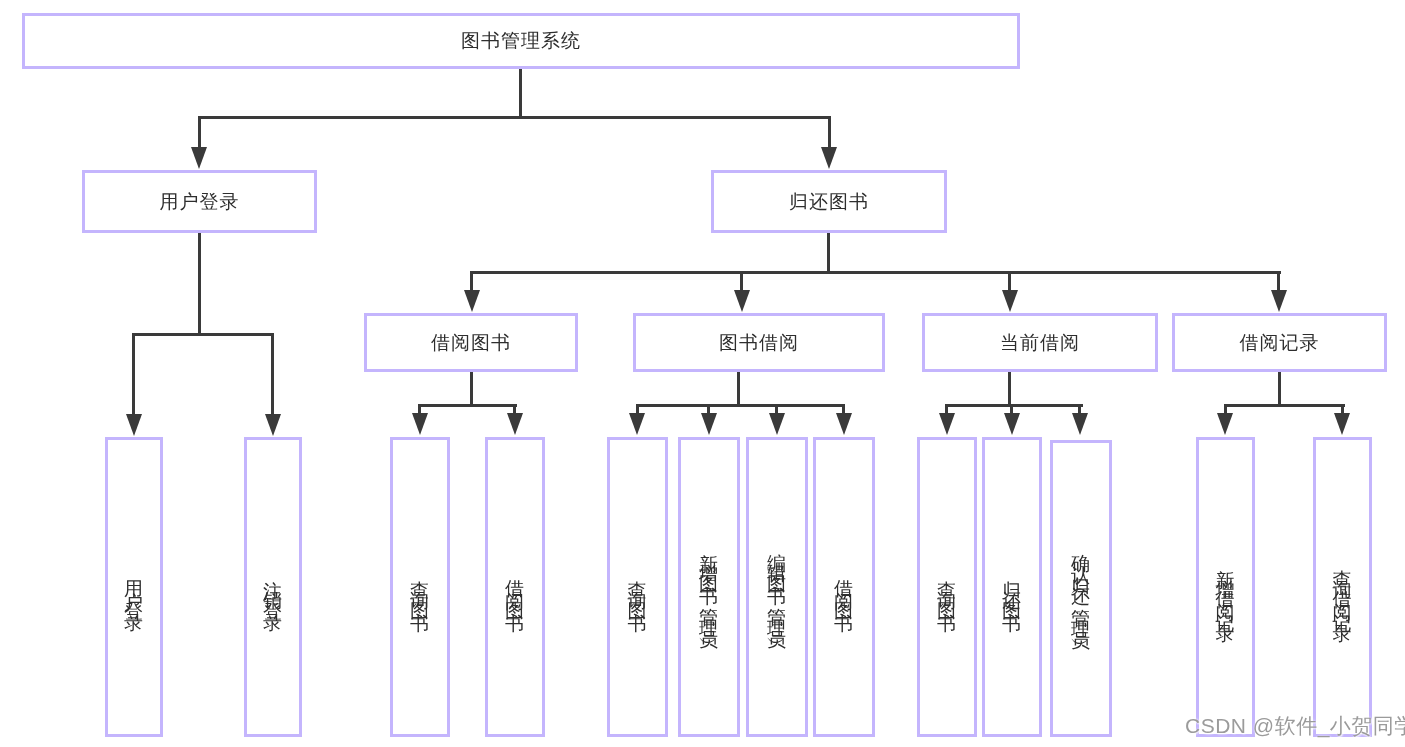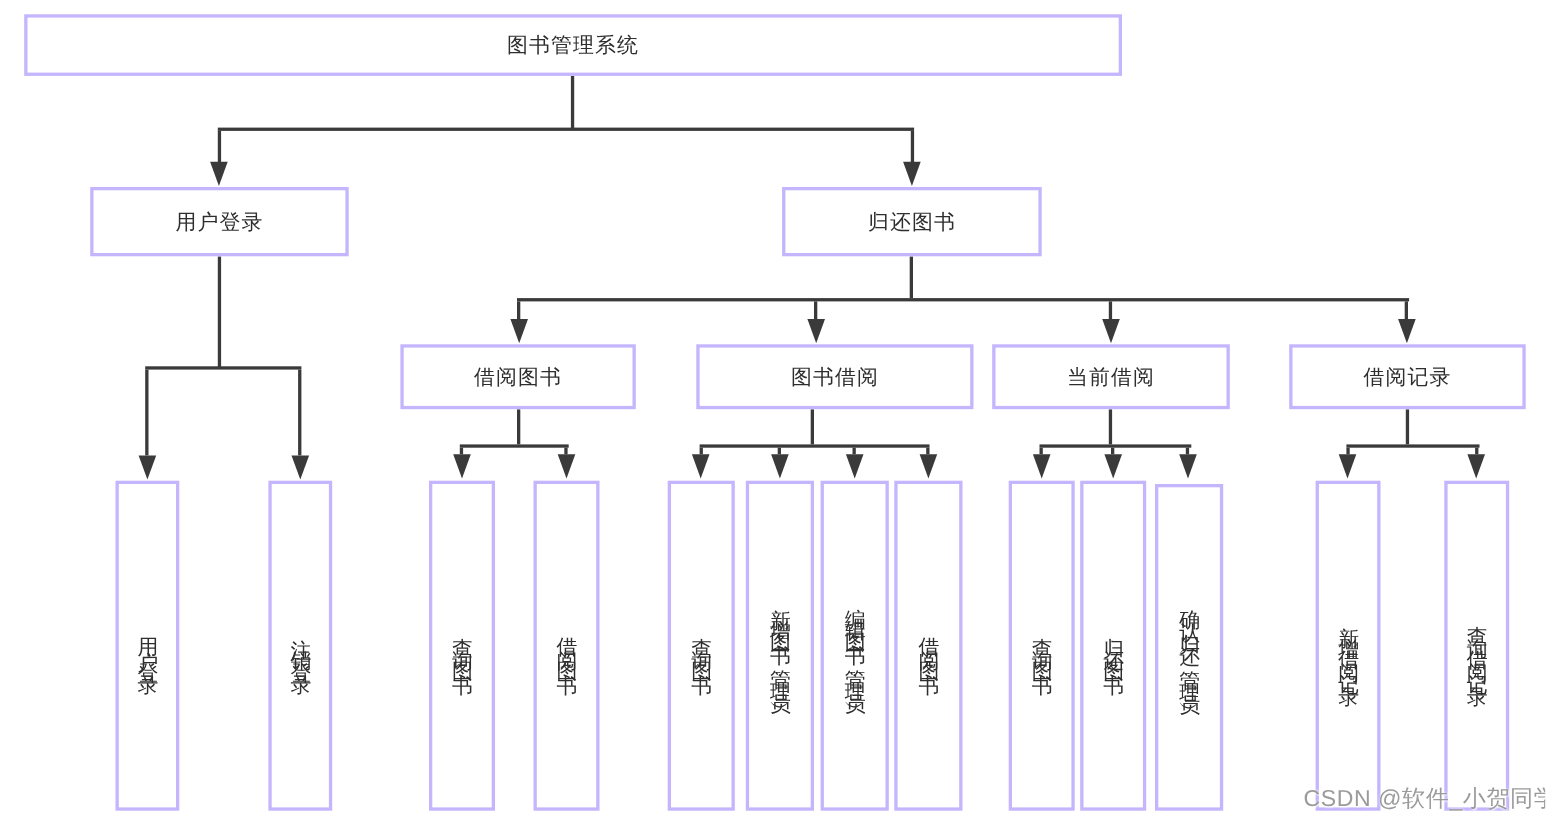--- a/index.html
+++ b/index.html
@@ -94,21 +94,21 @@
   <div class="arrow" style="left:734px;top:290px"></div>
   <div class="arrow" style="left:1002px;top:290px"></div>
   <div class="arrow" style="left:1271px;top:290px"></div>
 
   <div class="node" style="left:364px;top:313px;width:214px;height:59px">
     <span class="hlabel">借阅图书</span>
   </div>
   <div class="node" style="left:633px;top:313px;width:252px;height:59px">
     <span class="hlabel">图书借阅</span>
   </div>
-  <div class="node" style="left:902px;top:313px;width:216px;height:59px">
+  <div class="node" style="left:922px;top:313px;width:236px;height:59px">
     <span class="hlabel">当前借阅</span>
   </div>
   <div class="node" style="left:1172px;top:313px;width:215px;height:59px">
     <span class="hlabel">借阅记录</span>
   </div>
 
   <div class="v" style="left:470px;top:372px;width:3px;height:32px"></div>
   <div class="h" style="left:418px;top:404px;width:99px;height:3px"></div>
   <div class="v" style="left:418px;top:407px;width:3px;height:6px"></div>
   <div class="v" style="left:513px;top:407px;width:3px;height:6px"></div>

